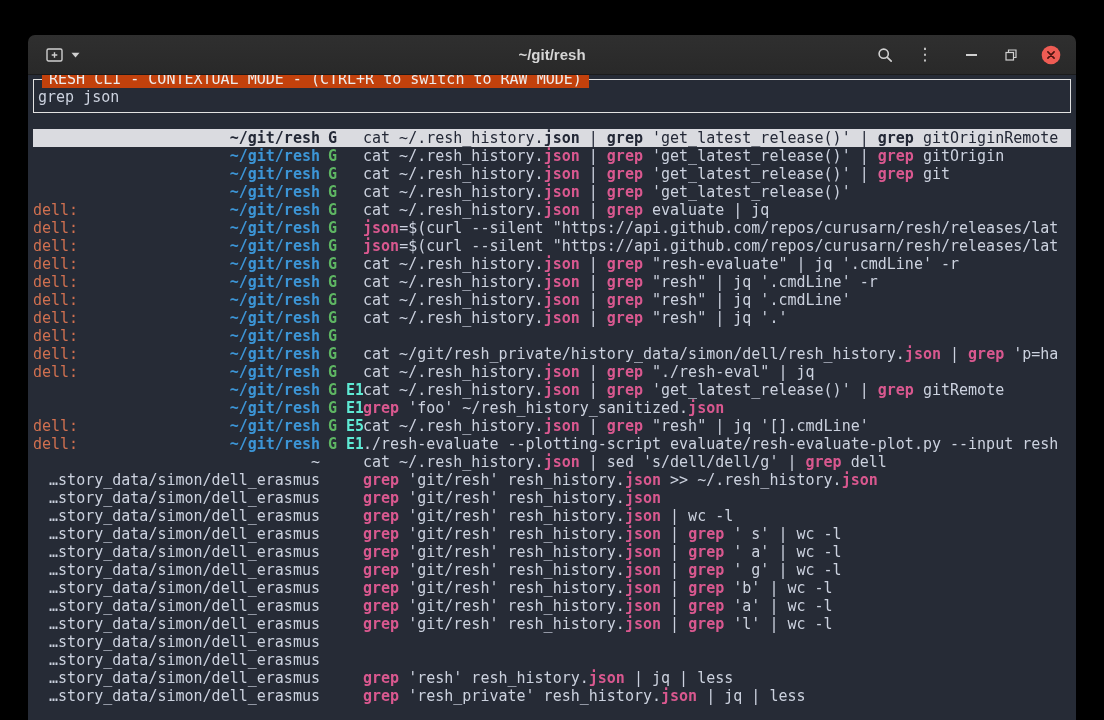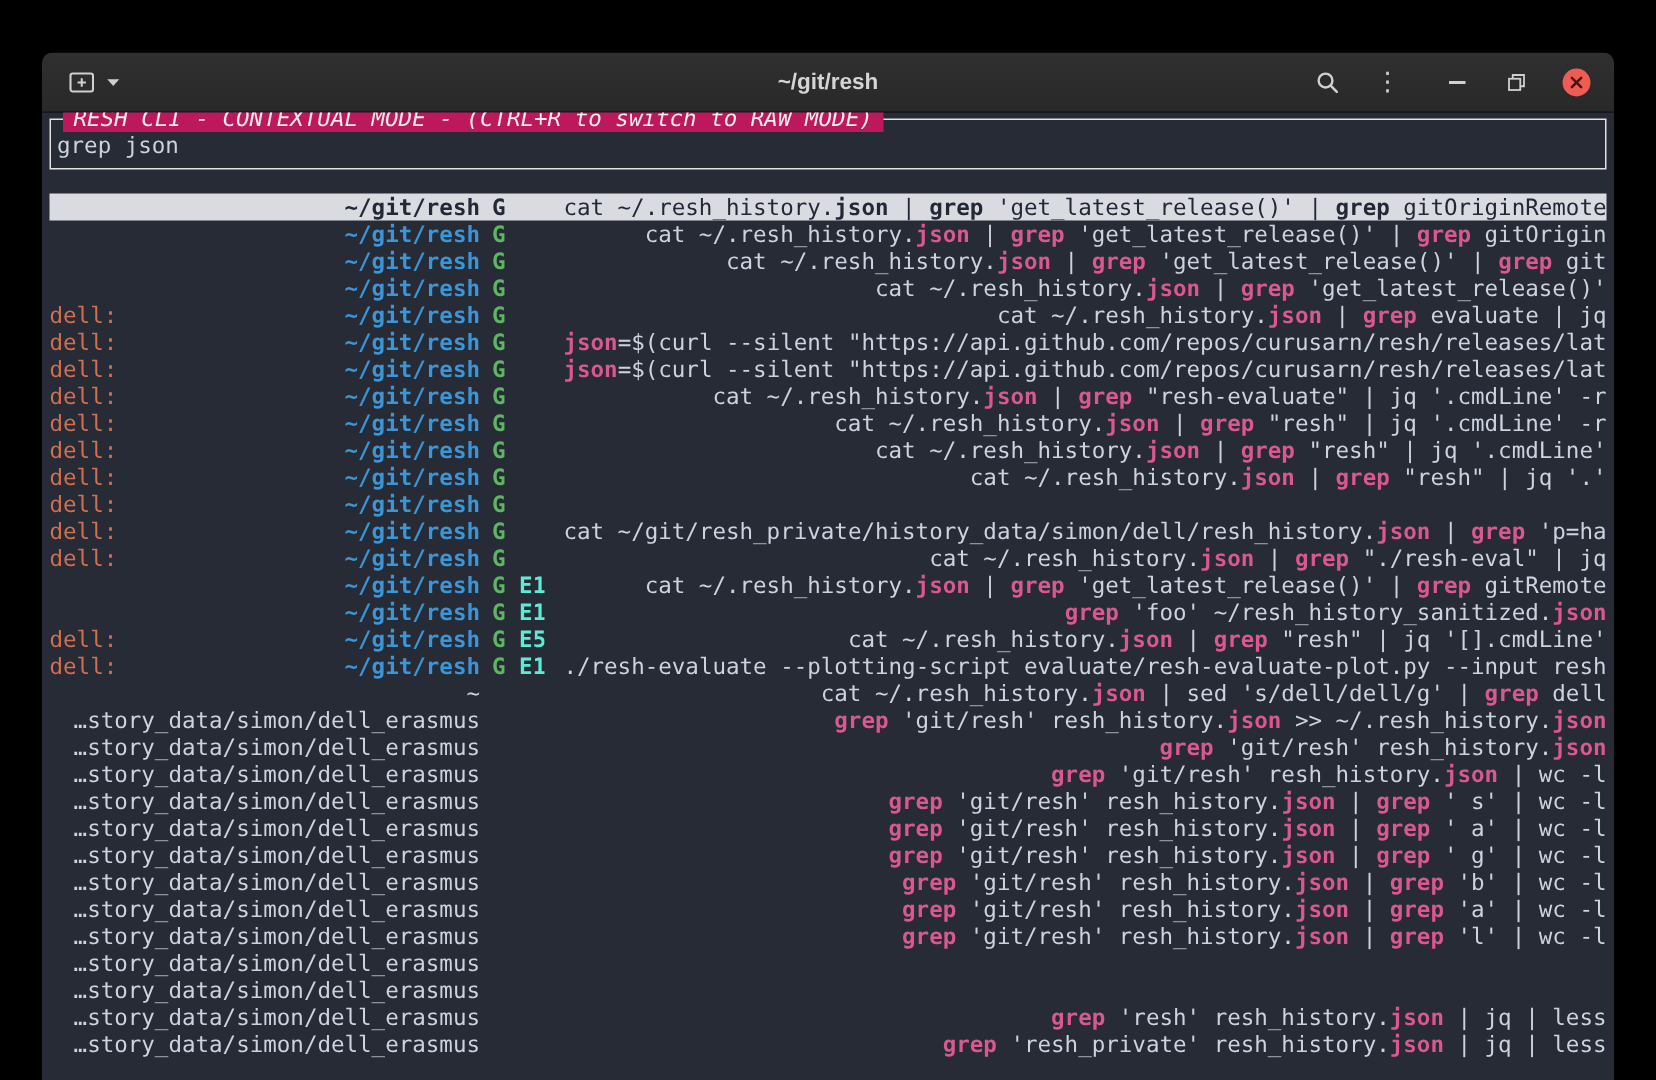--- a/index.html
+++ b/index.html
@@ -23,35 +23,35 @@
   .kebab { color:#d0d0d0; font-size:17px; line-height:1; }
   .min-glyph { display:block; width:11px; height:2px; background:#d0d0d0; }
   .win-ctl { margin-left:6px; }
 
   
   .term { flex:1; background:#262b36; color:#ccd2df; font-size:15px; line-height:18px;
           padding:2px 5px 0; overflow:hidden; }
 
   .querybox { position:relative; border:1px solid #e2e2e2; margin:2px 0 16px;
               padding:8px 4px 5px; height:34px; }
-  .querybox .banner { position:absolute; top:-10px; left:8px; background:#be185d;
-                      padding:0 7px; color:#ececec; white-space:pre;font-style:italic; }
+  .querybox .banner { position:absolute; top:-10px; left:8px; background:#c2410c;
+                      padding:0 7px; color:#ececec; white-space:pre; }
   .query { white-space:pre; }
 
   .list { }
   .row { display:flex; height:18px; white-space:pre; overflow:hidden; }
   .c1 { width:287px; flex:none; display:flex; justify-content:space-between; overflow:hidden; }
   .row.dir-left .c1 { justify-content:flex-end; }
   .host { color:#d07050; }
   .dir  { color:#3c95d6; font-weight:bold; }
   .dir.plain { color:#ccd2df; font-weight:normal; }
   .c2 { width:43px; flex:none; padding-left:8px; font-weight:bold; overflow:hidden; }
   .flag.git { color:#5eb663; }
   .flag.err { color:#5eead4; }
-  .cmd { flex:1; overflow:hidden;text-align:right; }
+  .cmd { flex:1; overflow:hidden; }
   .hl { color:#d9588f; font-weight:bold; }
 
   .row.selected { background:#dadbe0; }
   .row.selected .host, .row.selected .dir, .row.selected .cmd,
   .row.selected .flag, .row.selected .hl { color:#232836; }
 </style>
 </head>
 <body>
 
 <div class="window">

